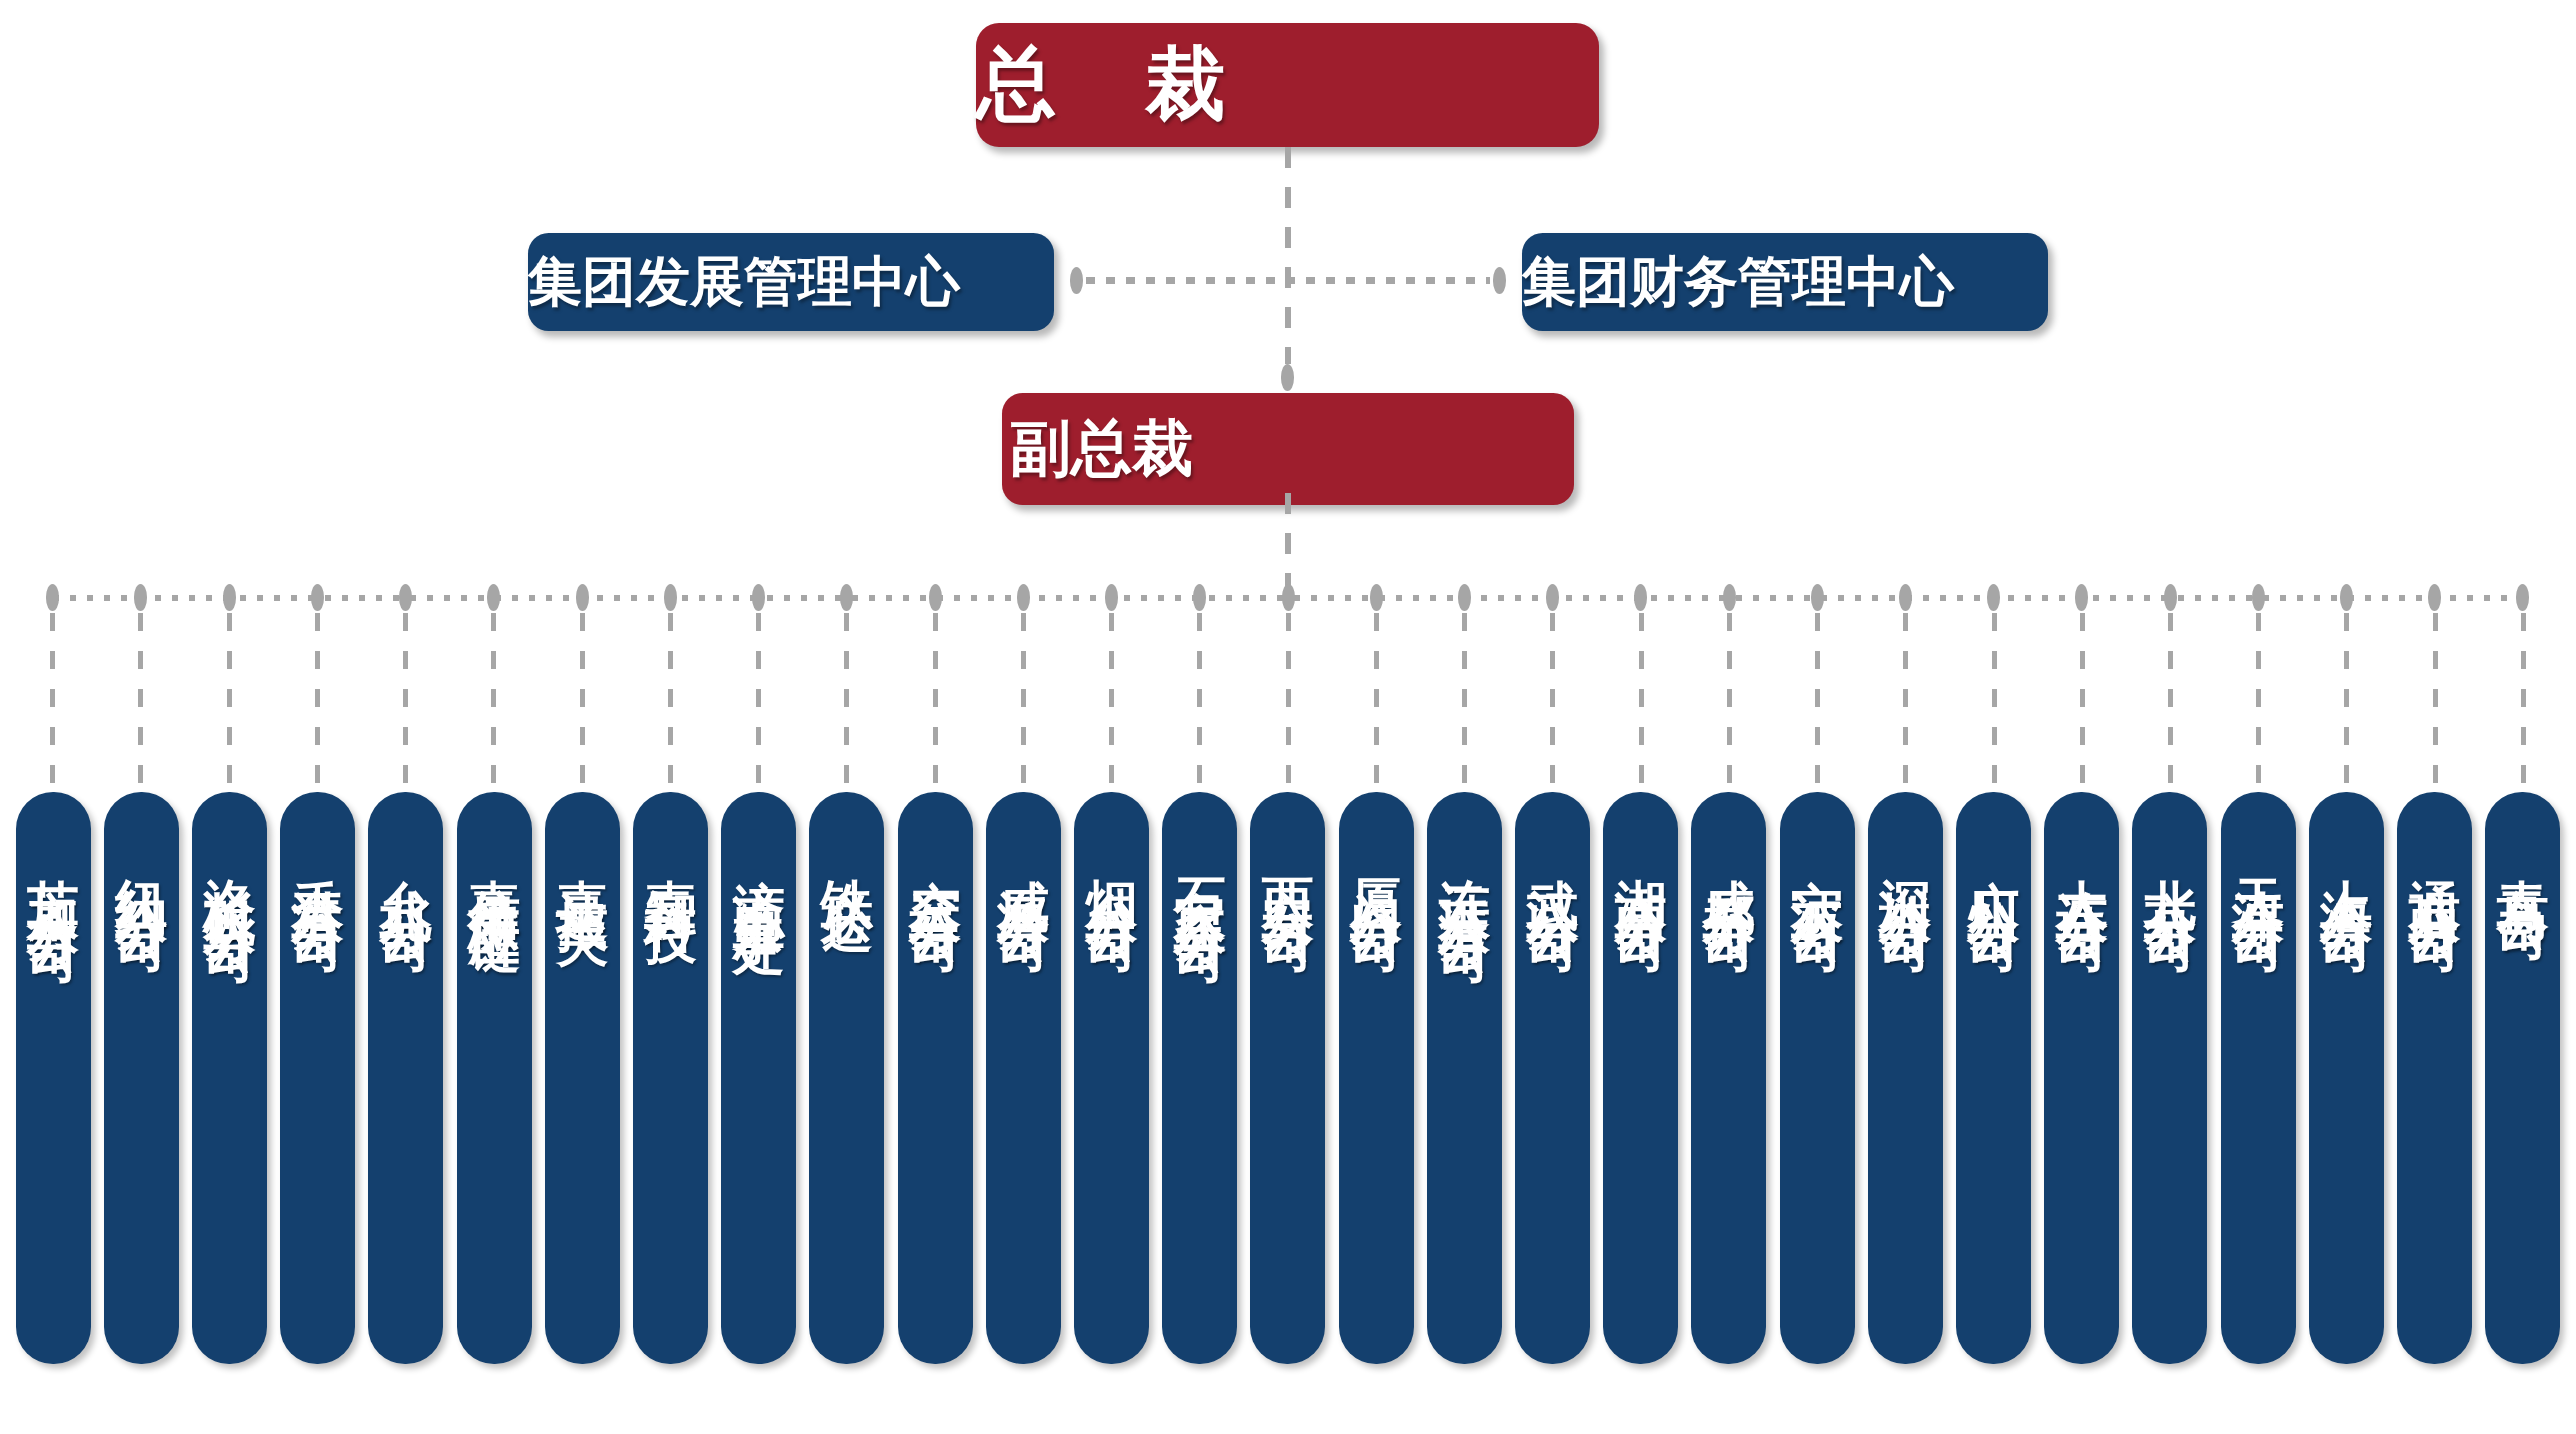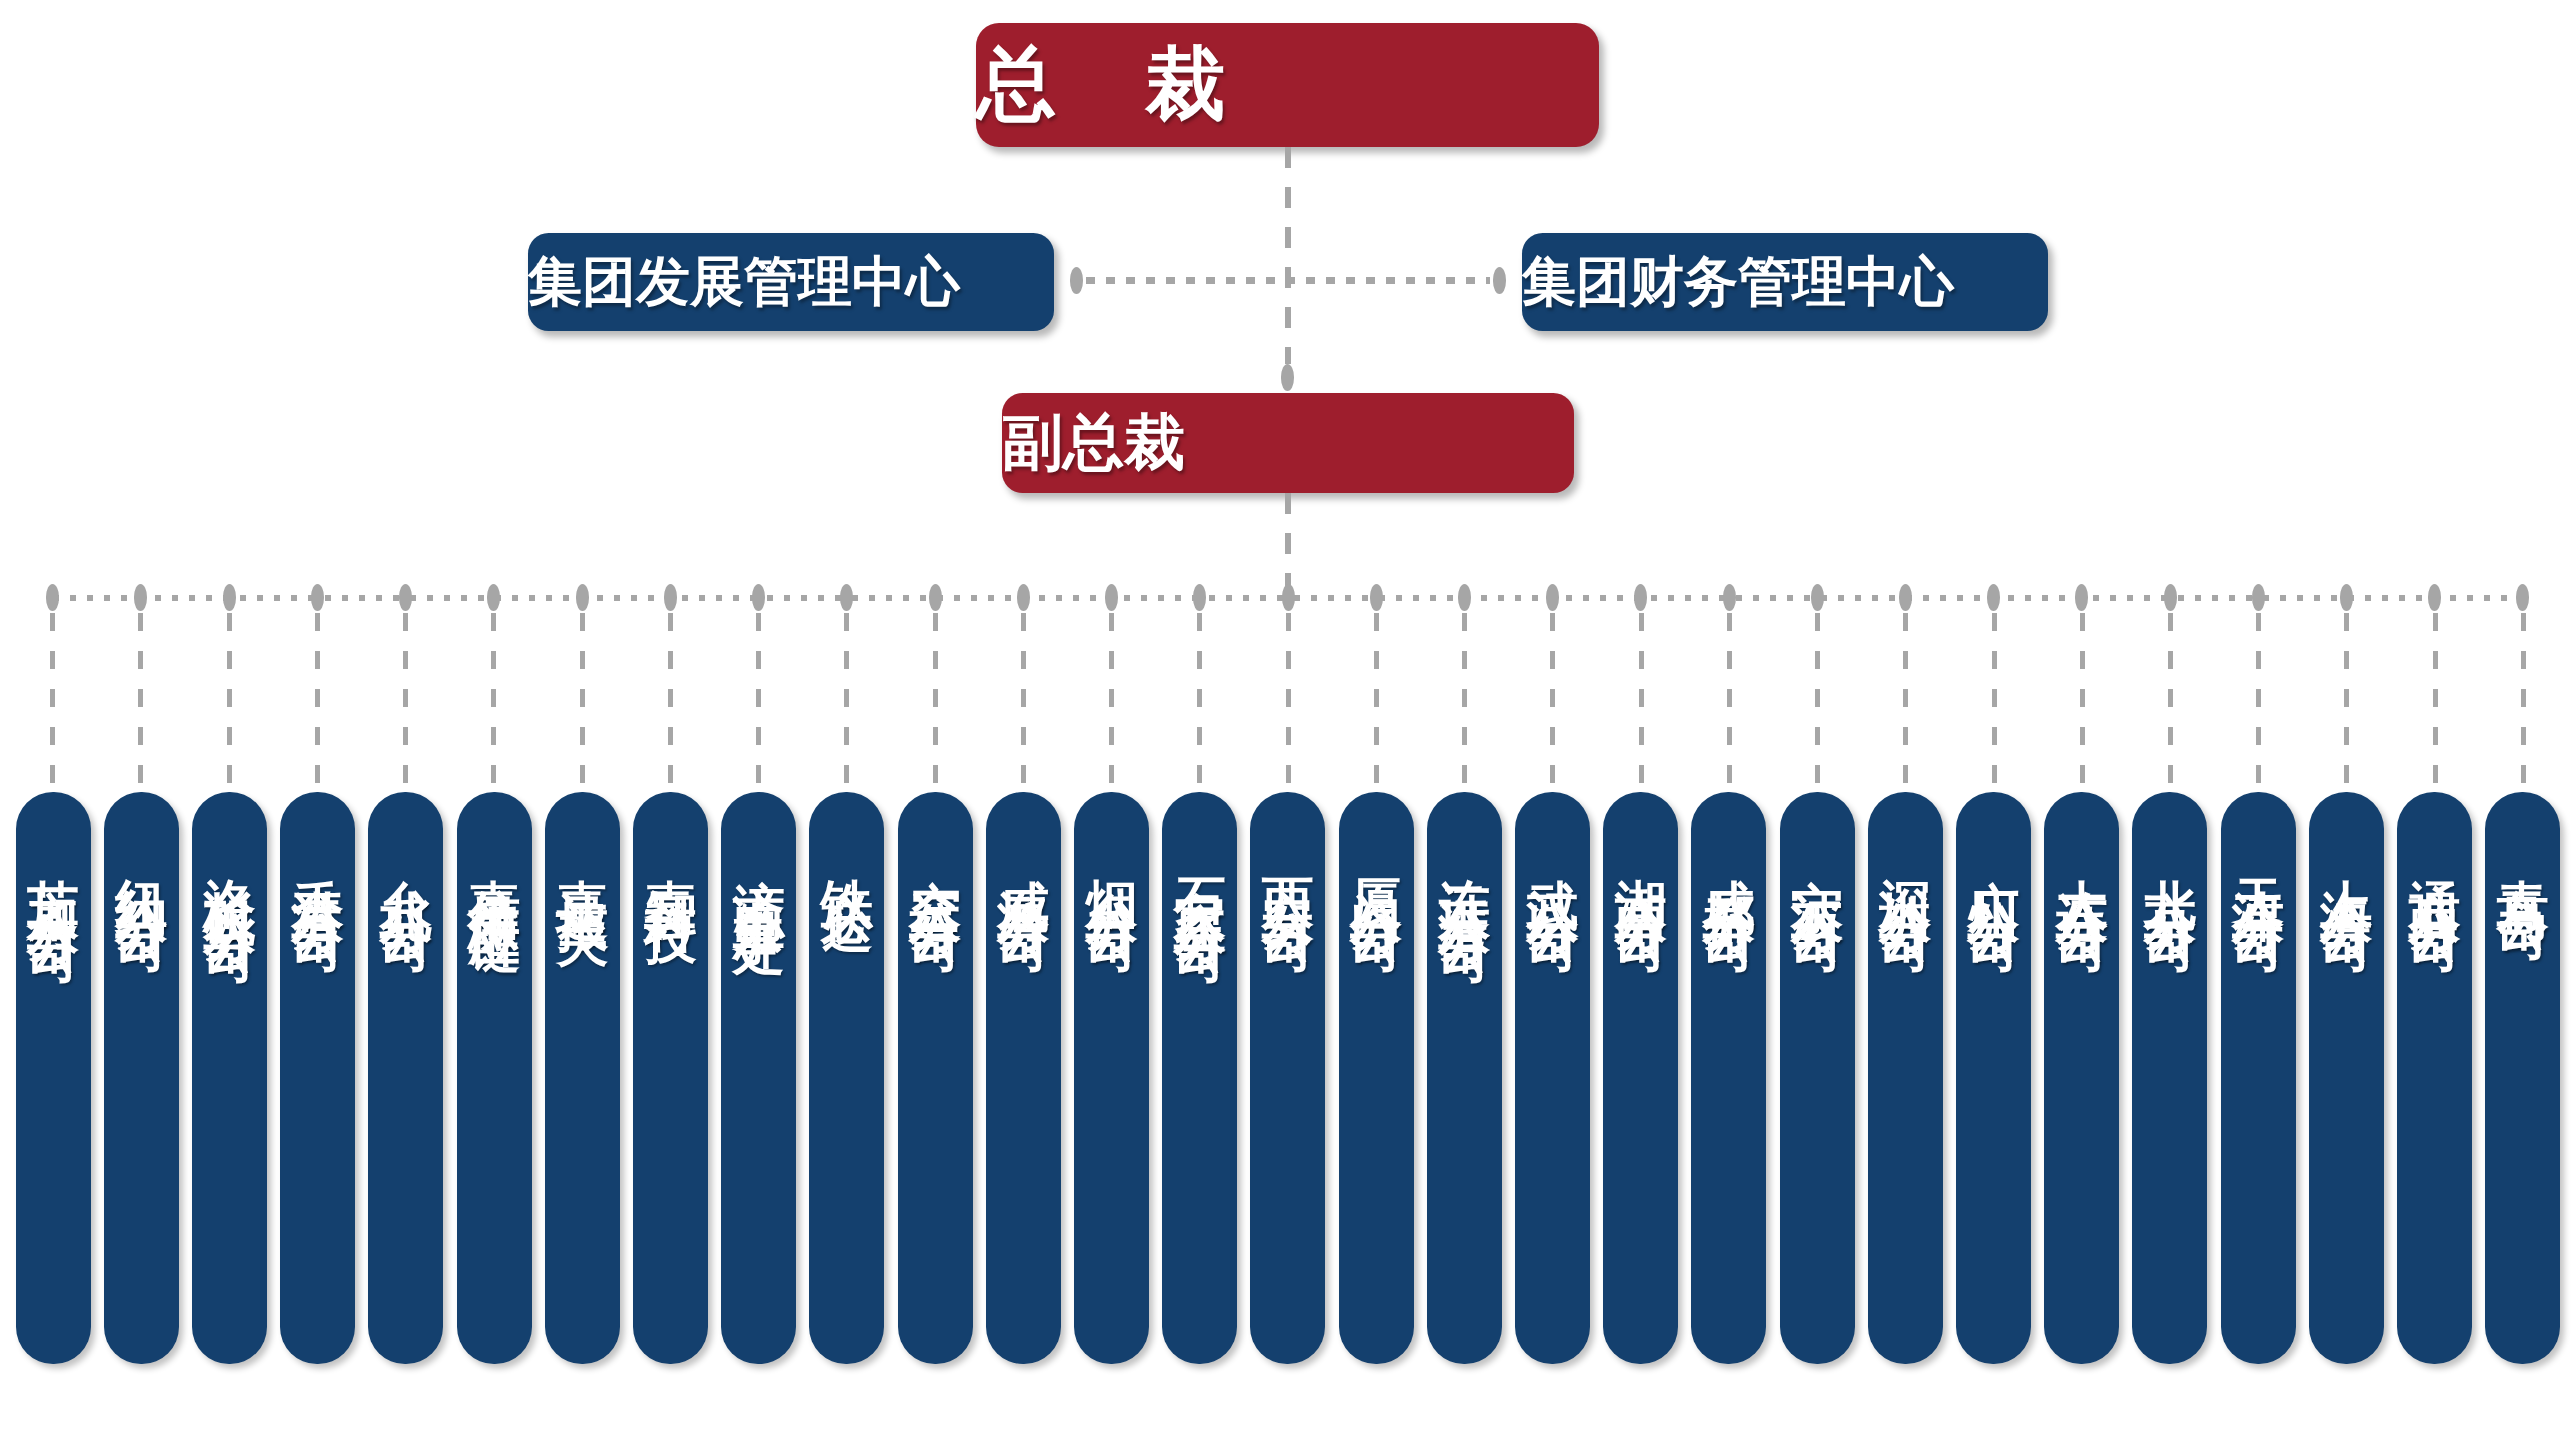--- a/index.html
+++ b/index.html
@@ -19,21 +19,21 @@
     color:var(--white);font-weight:700;box-sizing:border-box;
     box-shadow:4.6px 5.7px 7.2px rgba(0,0,0,.28);
   }
   .node span{text-shadow:2.1px 2.6px 3.1px rgba(0,0,0,.35);white-space:nowrap;}
   .red{background:var(--red);}
   .blue{background:var(--blue);}
   #root-box{left:976px;top:23px;width:623px;height:124px;border-radius:23px;font-size:80px;}
   #root-box span{word-spacing:67px;}
   #center-left{left:528px;top:233px;width:526px;height:98px;border-radius:20.6px;font-size:54px;}
   #center-right{left:1522px;top:233px;width:526px;height:98px;border-radius:20.6px;font-size:54px;}
-  #vp-box{left:1002px;top:393px;width:572px;height:100px;border-radius:20.6px;font-size:61px;}
+  #vp-box{left:1002px;top:393px;width:572px;height:112px;border-radius:20.6px;font-size:61px;padding-left:8px;}
   .vline{
     position:absolute;width:6.2px;
     background-image:repeating-linear-gradient(to bottom,var(--gray) 0 20.6px,transparent 20.6px 40px);
   }
   .hline{
     position:absolute;height:7.2px;
     background-image:repeating-linear-gradient(to right,var(--gray) 0 8.8px,transparent 8.8px 20px);
   }
   #bus-line{height:6.2px;background-image:repeating-linear-gradient(to right,var(--gray) 0 6.2px,transparent 6.2px 17px);}
   .dot{

